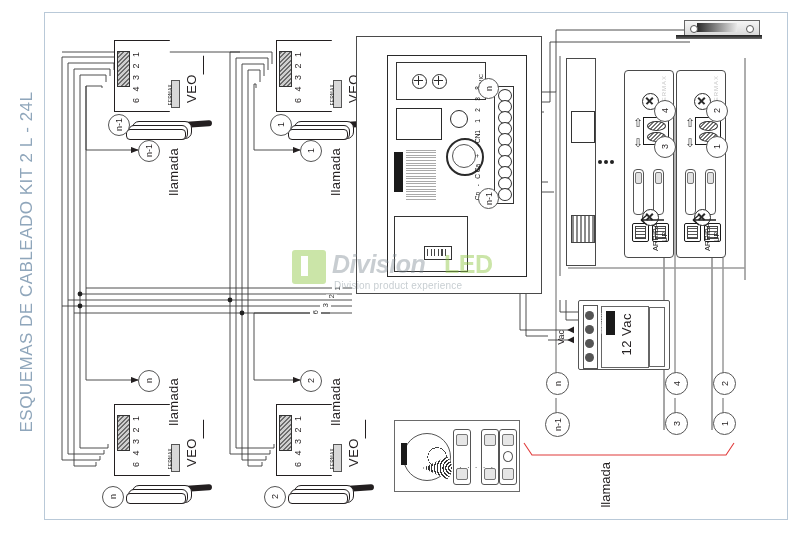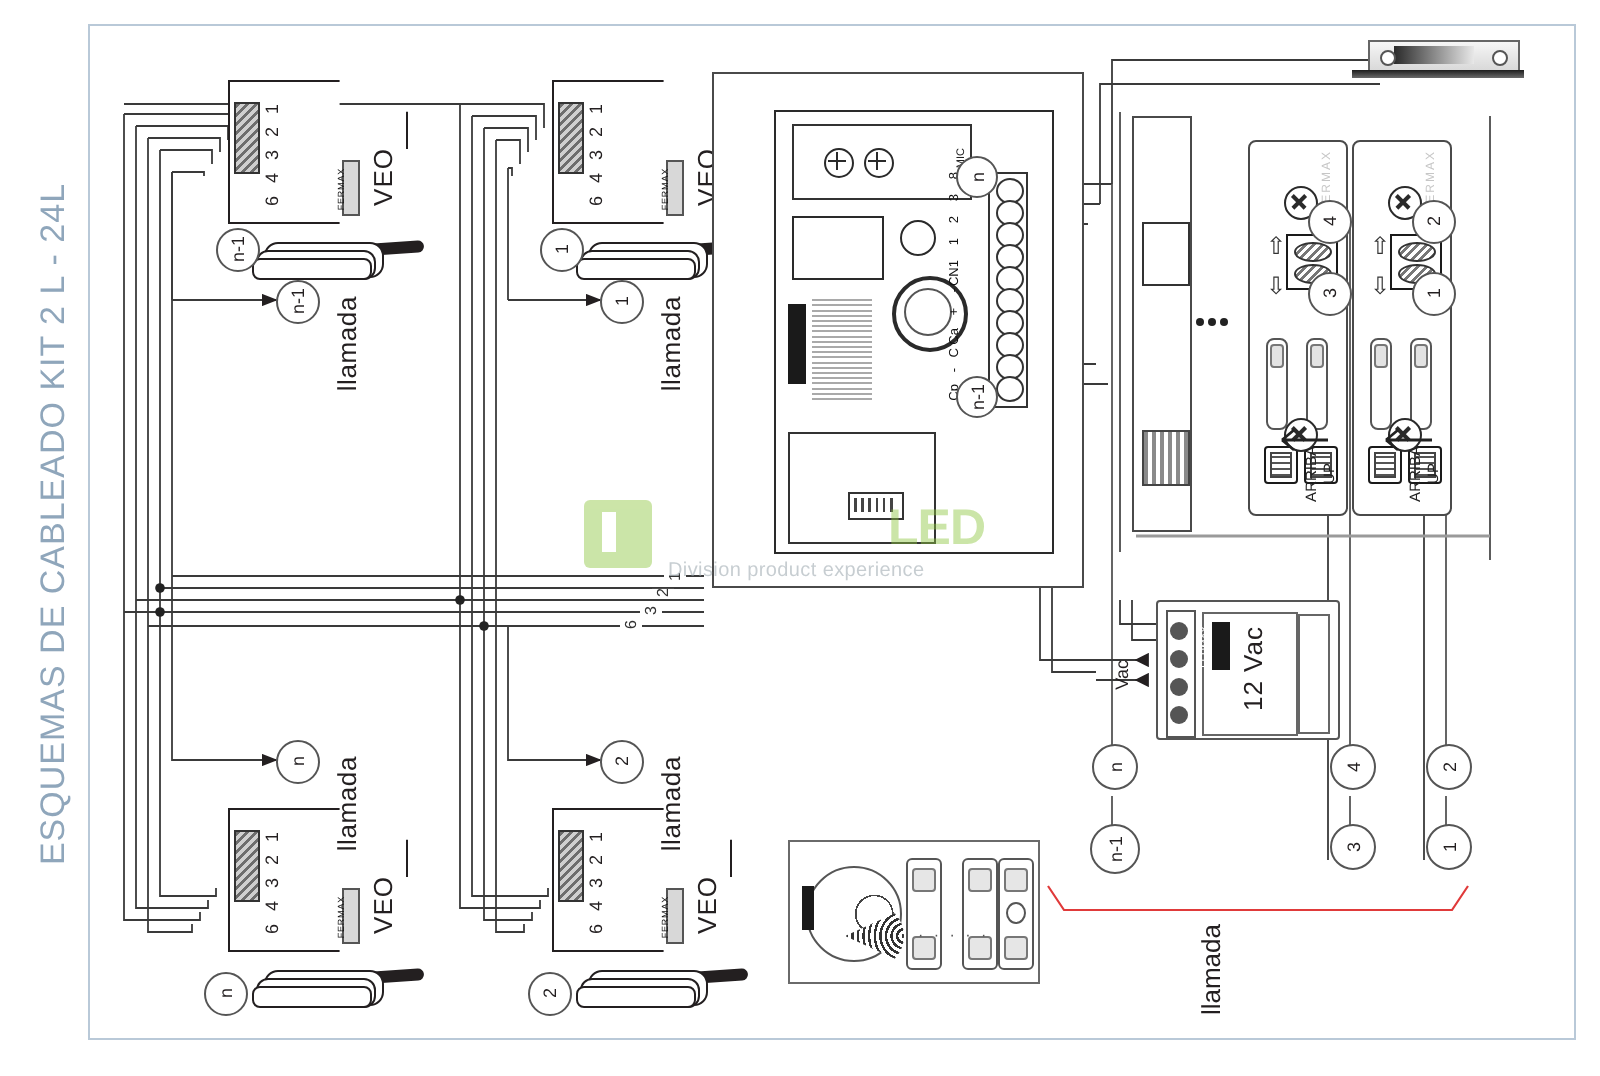--- a/index.html
+++ b/index.html
@@ -652,17 +652,18 @@
     <div class="btnstrip" style="left:104px;top:8px;">
       <i style="top:4px"></i>
         <i style="bottom:4px"></i>
       </div>
     <div class="dots">· · · · ·</div>
     <div class="hole"></div>
   </div>
 
   <div class="wm">
     <div class="lbox"></div>
+    <div class="t1">Division</div>
     <div class="t2">LED</div>
     <div class="t3">Division product experience</div>
   </div>
 
 </div>
 
 </body></html>

